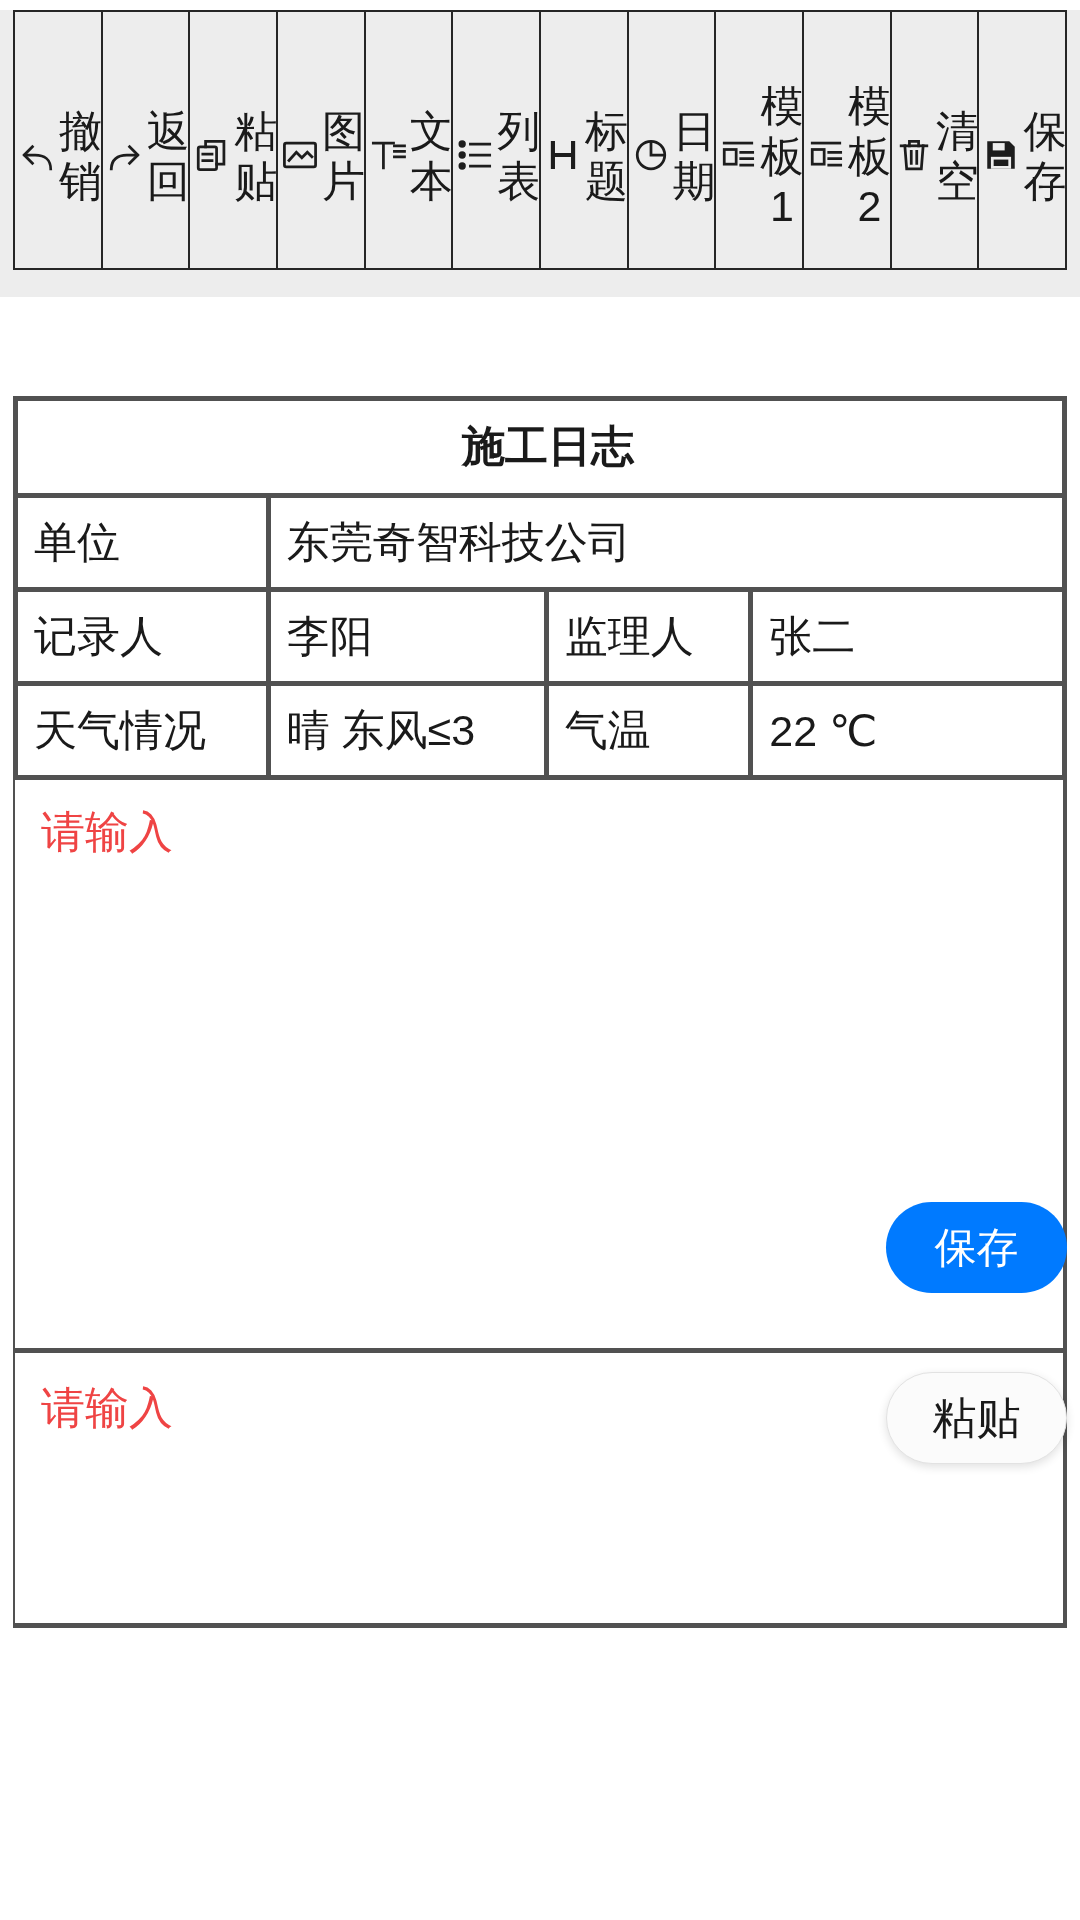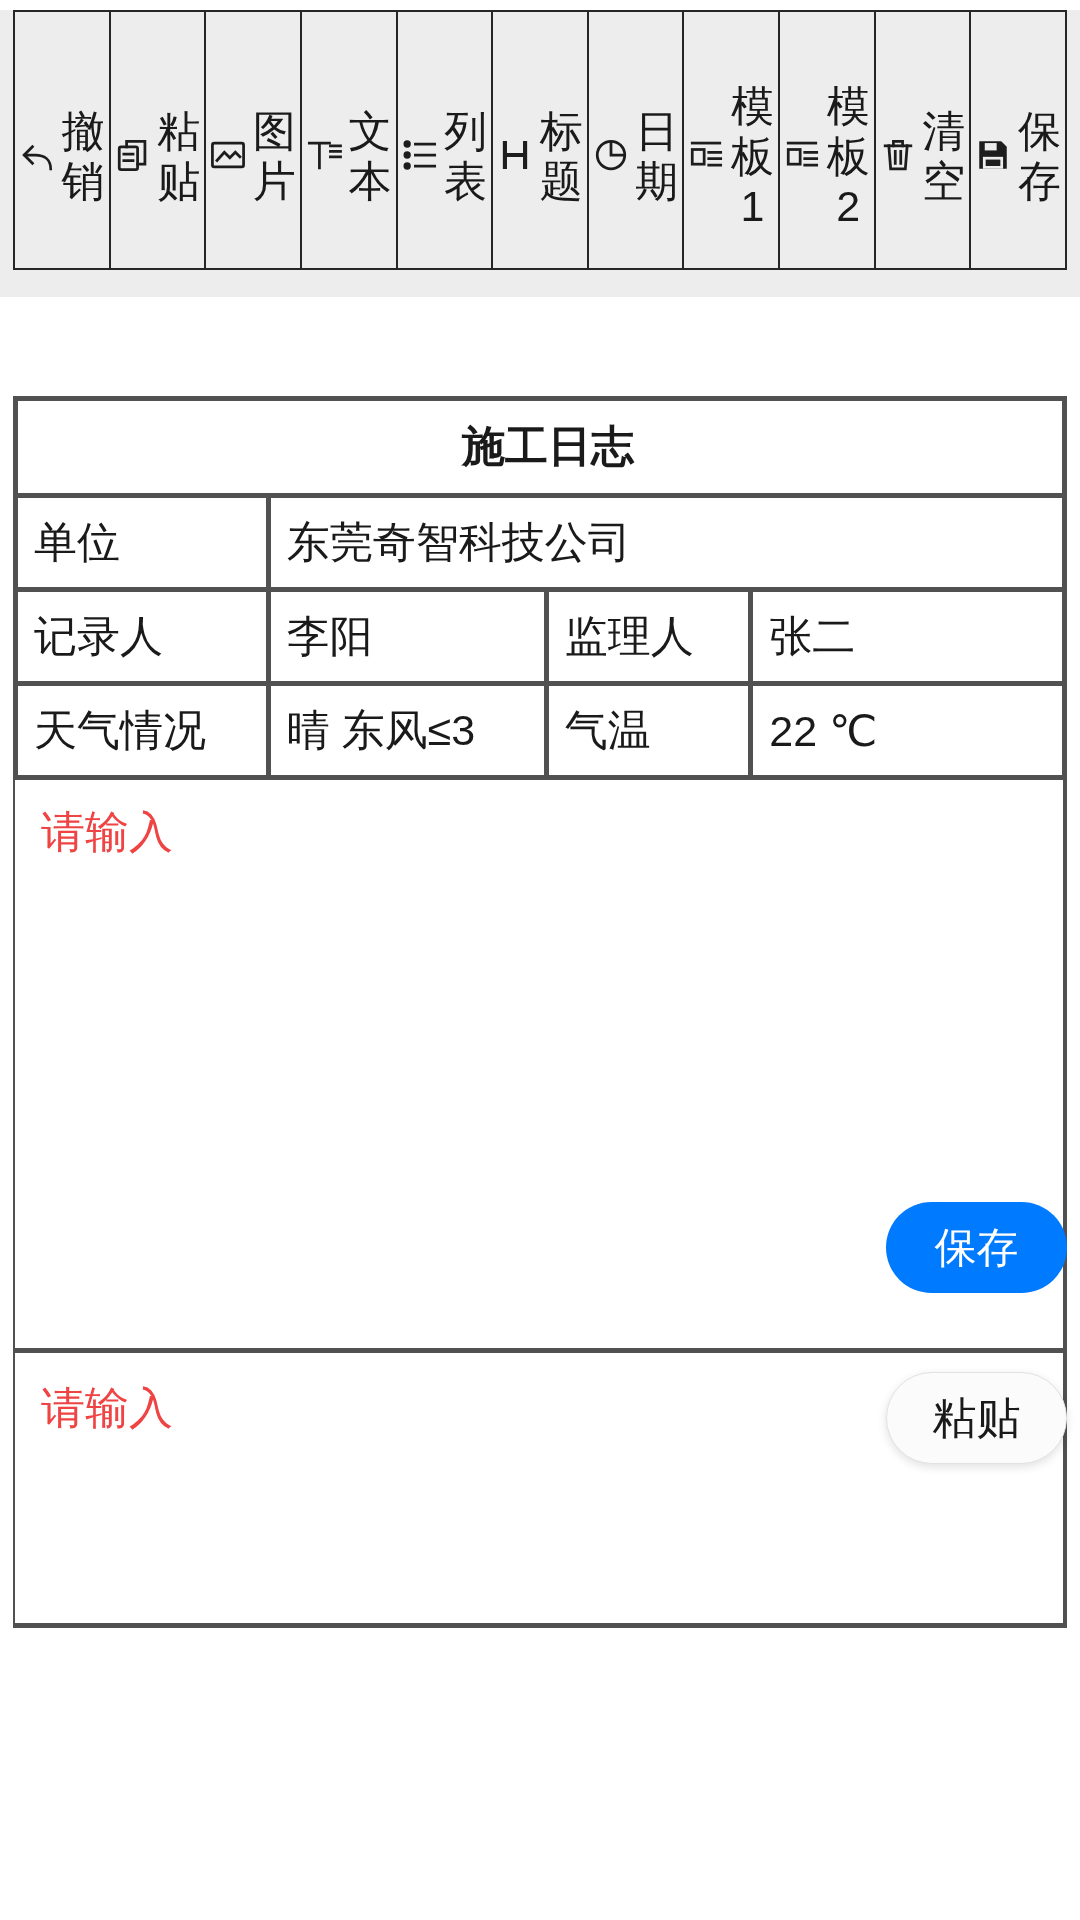--- a/index.html
+++ b/index.html
@@ -144,20 +144,29 @@
 <div class="band">
   <div class="toolbar">
       <div class="tb-cell">
     <span class="tb-icon">
           <svg viewBox="0 0 48 48" width="44" height="44" fill="none" stroke="#1d1d1d" stroke-width="3" stroke-linecap="square" stroke-linejoin="miter">
             <path d="M39 39c0-10-7-15-17-15H11"></path>
             <path d="M19 15l-9 9 9 9"></path>
           </svg>
         </span>
     <span class="tb-label">撤销</span>
+  </div>
+      <div class="tb-cell">
+    <span class="tb-icon">
+          <svg viewBox="0 0 48 48" width="44" height="44" fill="none" stroke="#1d1d1d" stroke-width="3" stroke-linecap="square" stroke-linejoin="miter">
+            <path d="M9 39c0-10 7-15 17-15h11"></path>
+            <path d="M29 15l9 9-9 9"></path>
+          </svg>
+        </span>
+    <span class="tb-label">返回</span>
   </div>
       <div class="tb-cell">
     <span class="tb-icon">
           <svg viewBox="0 0 48 48" width="44" height="44" fill="none" stroke="#1d1d1d" stroke-width="3" stroke-linecap="square" stroke-linejoin="miter">
             <rect x="9" y="15" width="20" height="25" rx="2"></rect>
             <path d="M17 15V9h20v25h-8"></path>
             <path d="M14 23h10M14 30h10"></path>
           </svg>
         </span>
     <span class="tb-label">粘贴</span>

